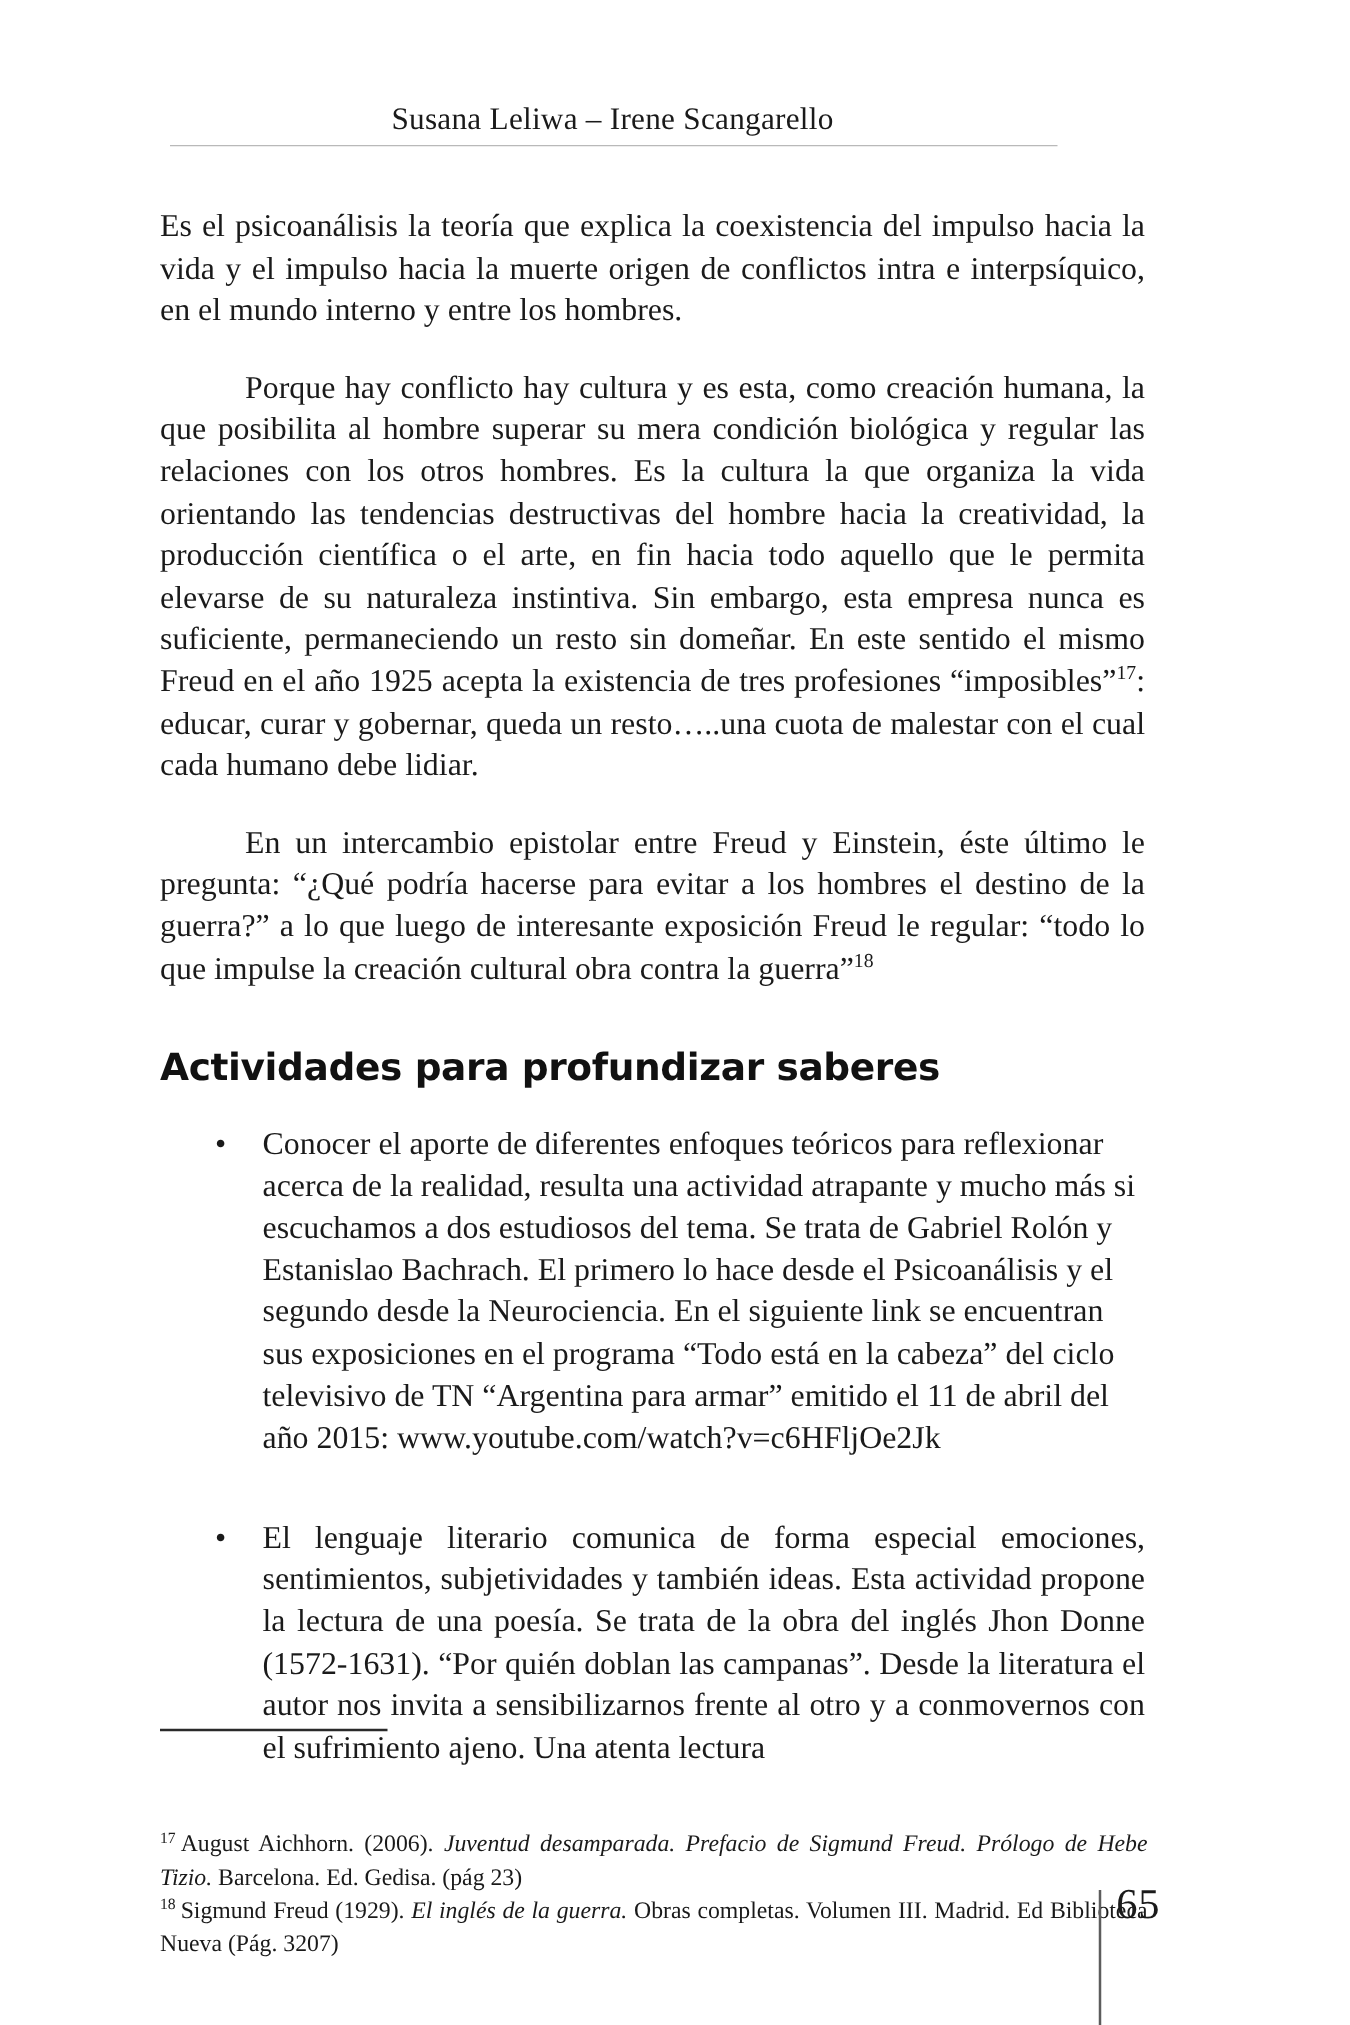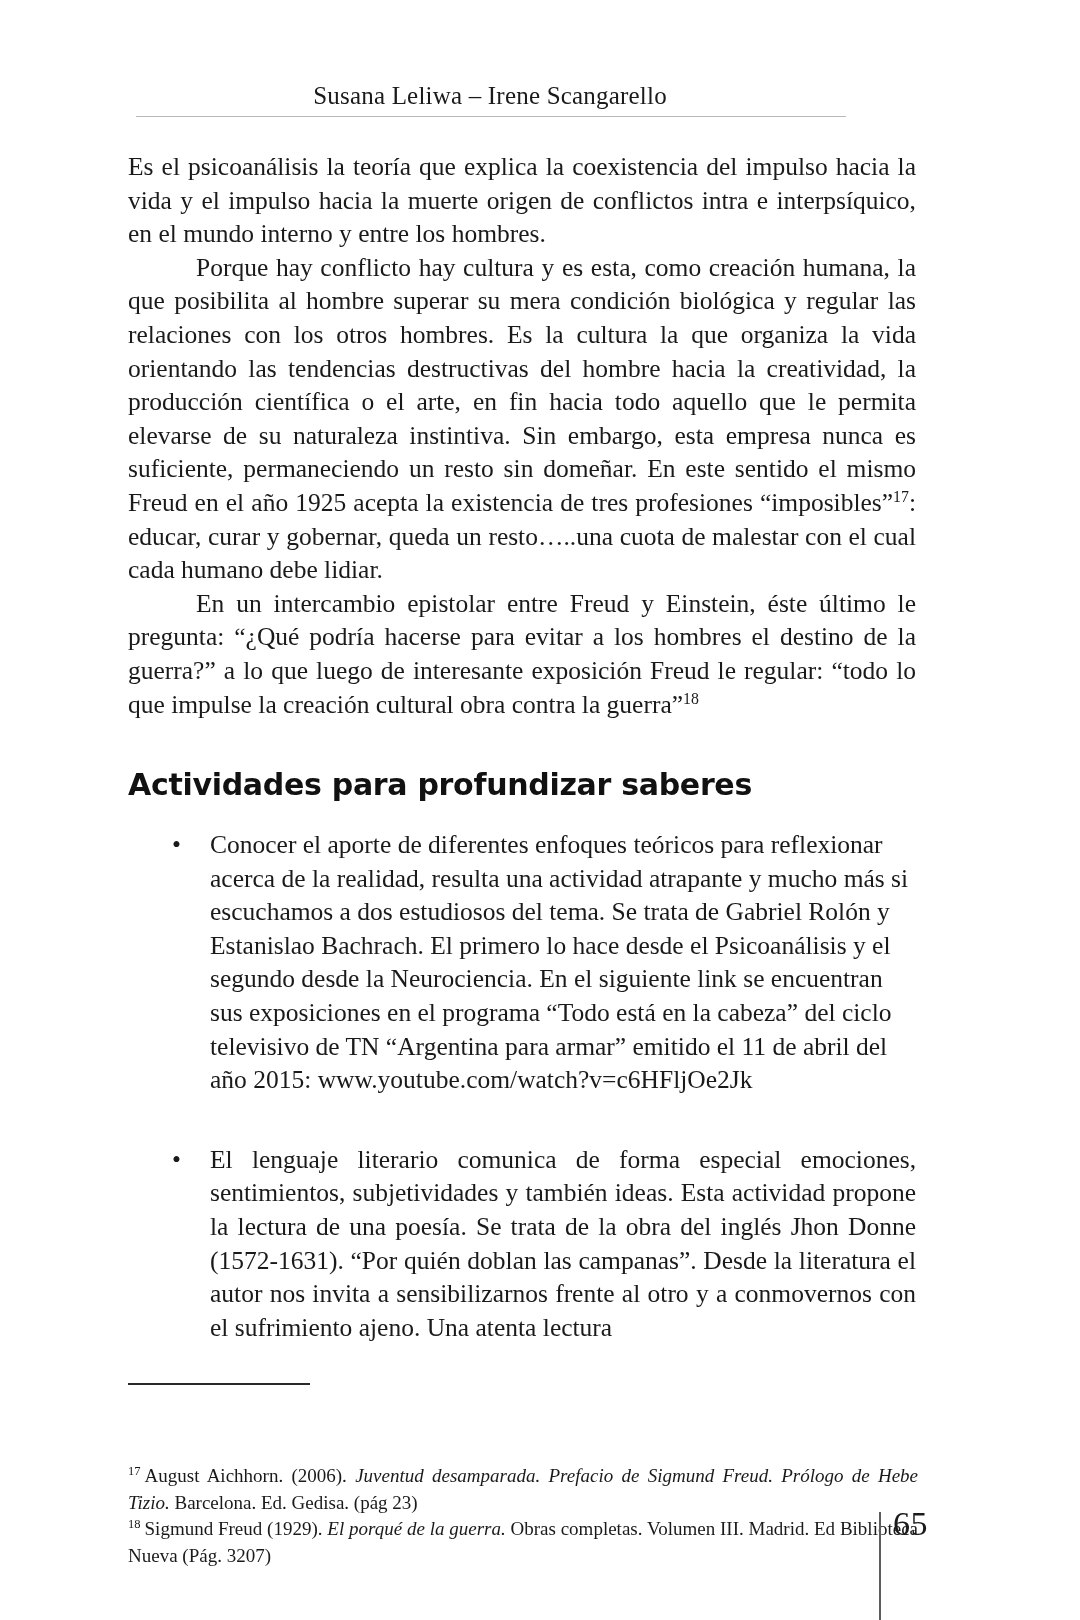--- a/index.html
+++ b/index.html
@@ -43,34 +43,34 @@
     top: 116px;
     width: 710px;
     height: 1px;
     background: #b9b9b9;
   }
 
   
   .col {
     position: absolute;
     left: 128px;
-    top: 150px;
+    top: 164px;
     width: 788px;
   }
 
   p.body {
     margin: 0;
     font-size: 25.5px;
     line-height: 33.6px;
     text-align: justify;
     text-justify: inter-word;
     hyphens: none;
     color: #1a1a1a;
   }
-  p.body.indent { text-indent: 68px; }
+  p.body.indent { text-indent: 68px; margin-top: 28px; }
 
   sup.fnref {
     font-size: 0.62em;
     vertical-align: super;
     line-height: 0;
   }
 
   
   h2.section-title {
     margin: 0;
@@ -188,19 +188,19 @@
         <span class="btext">El lenguaje literario comunica de forma especial emociones, sentimientos, subjetividades y también ideas. Esta actividad propone la lectura de una poesía. Se trata de la obra del inglés Jhon Donne (1572-1631). “Por quién doblan las campanas”. Desde la literatura el autor nos invita a sensibilizarnos frente al otro y a conmovernos con el sufrimiento ajeno. Una atenta lectura</span>
       </li>
     </ul>
 
   </div>
 
   <div class="fn-rule"></div>
 
   <div class="footnotes">
     <p><sup>17</sup><span>August Aichhorn. (2006). </span><i>Juventud desamparada. Prefacio de Sigmund Freud. Prólogo de Hebe Tizio.</i><span> Barcelona. Ed. Gedisa. (pág 23)</span></p>
-    <p><sup>18</sup><span>Sigmund Freud (1929). </span><i>El porqué de la guerra.</i><span> Obras completas. Volumen III. Madrid. Ed Biblioteca Nueva (Pág. 3207)</span></p>
+    <p><sup>18</sup><span>Sigmund Freud (1929). </span><i>El inglés de la guerra.</i><span> Obras completas. Volumen III. Madrid. Ed Biblioteca Nueva (Pág. 3207)</span></p>
   </div>
 
   <div class="folio-rule"></div>
   <div class="folio">65</div>
 
 </div>
 
 </body></html>

